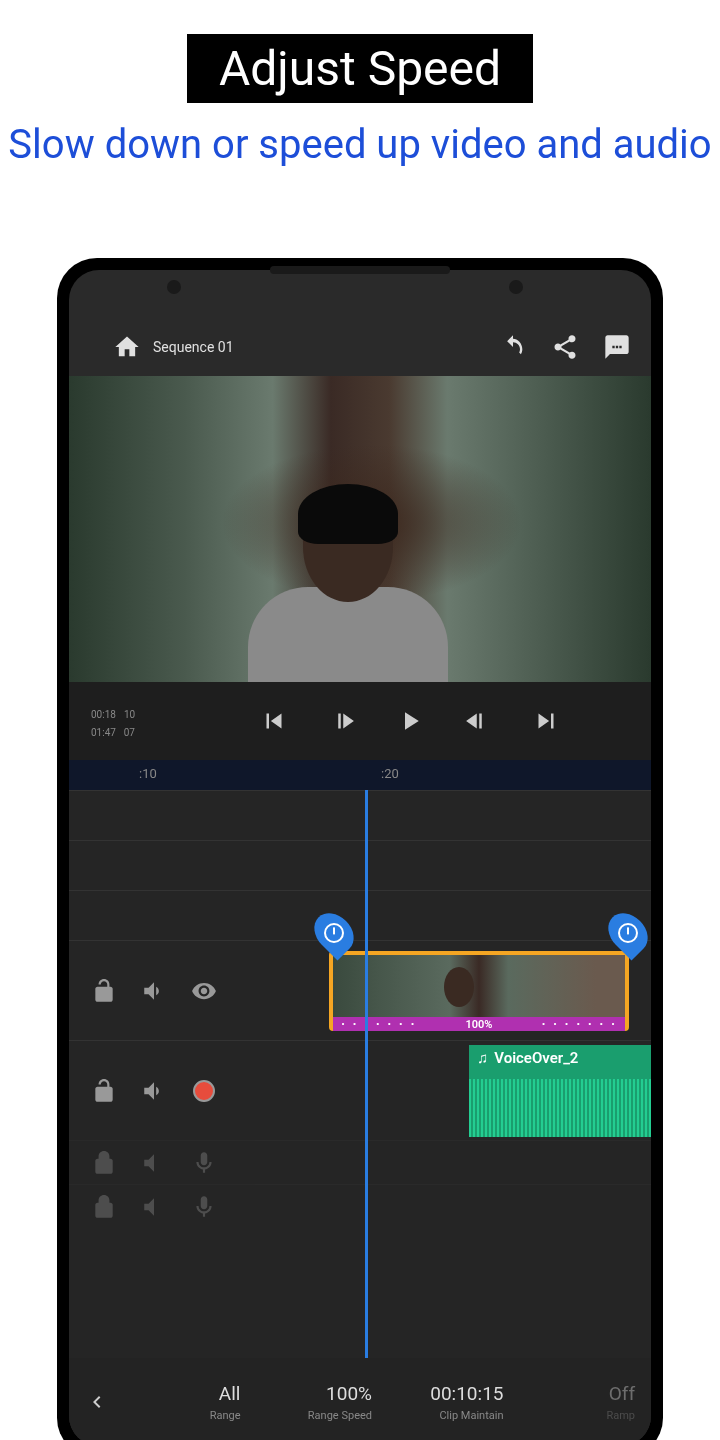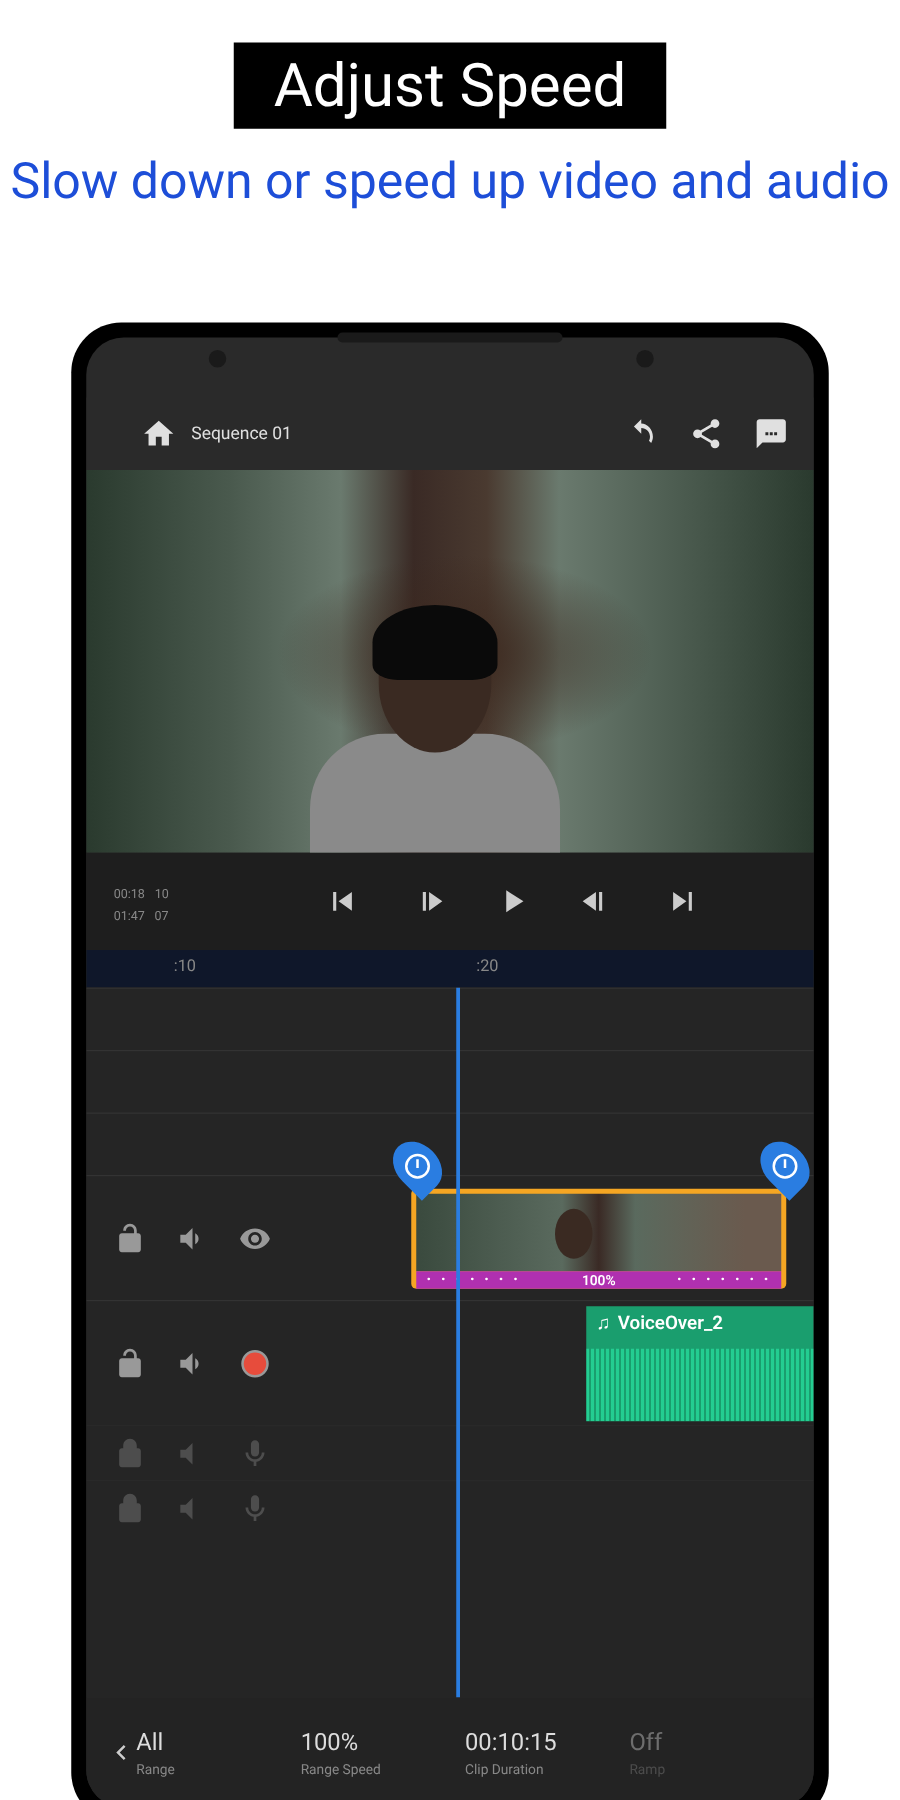--- a/index.html
+++ b/index.html
@@ -50,21 +50,21 @@
 .marker{position:absolute;width:34px;height:44px;background:#2a7de1;border-radius:50% 50% 50% 0;transform:rotate(-45deg);display:flex;align-items:center;justify-content:center;top:-30px;z-index:15}
 .marker.m1{left:28px}.marker.m2{left:322px}
 .marker-inner{width:20px;height:20px;border:2px solid #fff;border-radius:50%;transform:rotate(45deg);position:relative}
 .marker-inner::before{content:'';position:absolute;width:2px;height:7px;background:#fff;left:50%;top:50%;transform:translate(-50%,-80%)}
 .audio-clip{position:absolute;top:4px;left:180px;right:0;height:92px;background:#1a9e6e;color:#fff;padding:4px 8px;font-size:15px;font-weight:600;overflow:hidden}
 .audio-clip .wave{position:absolute;bottom:0;left:0;right:0;height:58px;background:repeating-linear-gradient(90deg,#26d99a 0 2px,#1a9e6e 2px 4px);opacity:0.8}
 .audio-clip .label{display:flex;align-items:center;gap:6px}
 .rec-btn{width:22px;height:22px;background:#e74c3c;border-radius:50%;border:2px solid #999}
 .bottom{height:88px;background:#232323;display:flex;align-items:center;padding:0 16px;color:#ddd}
 .back{width:24px;color:#ccc}
-.bctl{flex:1;text-align:left}
+.bctl{flex:1;text-align:right}
 .bctl .val{font-size:19px}
 .bctl .lbl{font-size:11px;color:#888;margin-top:4px}
 .bctl.dim{opacity:0.4}
 .checkbox{width:24px;height:24px;border:2px solid #888;margin:0 auto}
 </style>
 </head>
 <body>
 
 <div class="promo">
   <div class="promo-title">Adjust Speed</div>
@@ -264,21 +264,21 @@
         <div class="bctl">
             <div class="val">All</div>
             <div class="lbl">Range</div>
           </div>
         <div class="bctl">
             <div class="val">100%</div>
             <div class="lbl">Range Speed</div>
           </div>
         <div class="bctl">
             <div class="val">00:10:15</div>
-            <div class="lbl">Clip Duration</div>
+            <div class="lbl">Clip Maintain</div>
           </div>
         <div class="bctl dim">
             <div class="val">Off</div>
             <div class="lbl">Ramp</div>
           </div>
       </div>
 
     </div>
   </div>
 </div>

